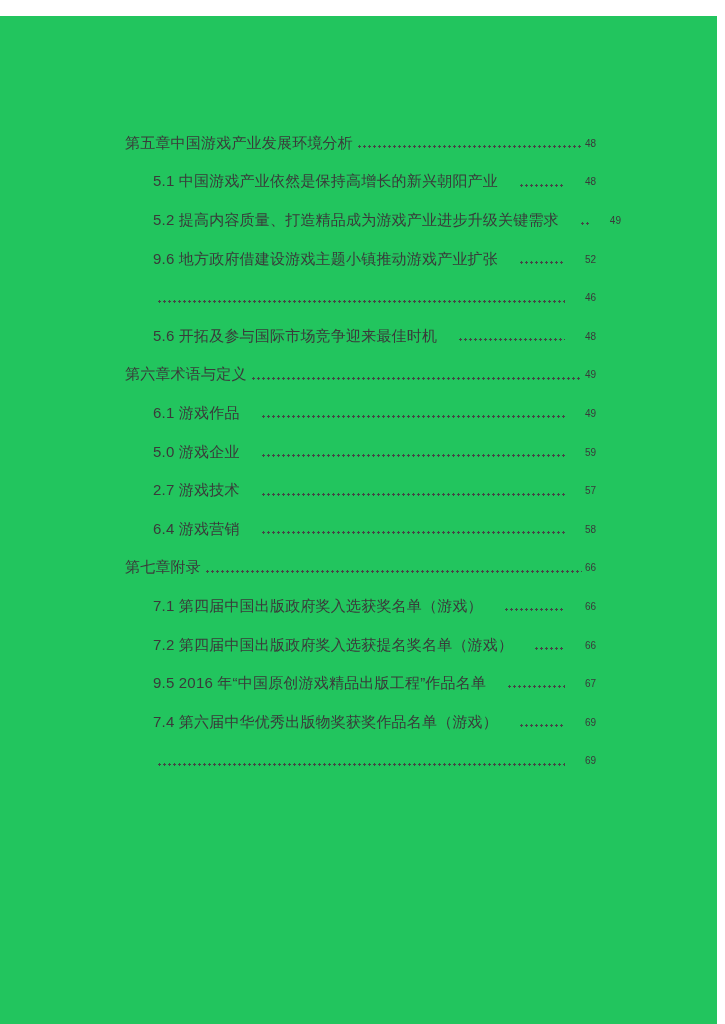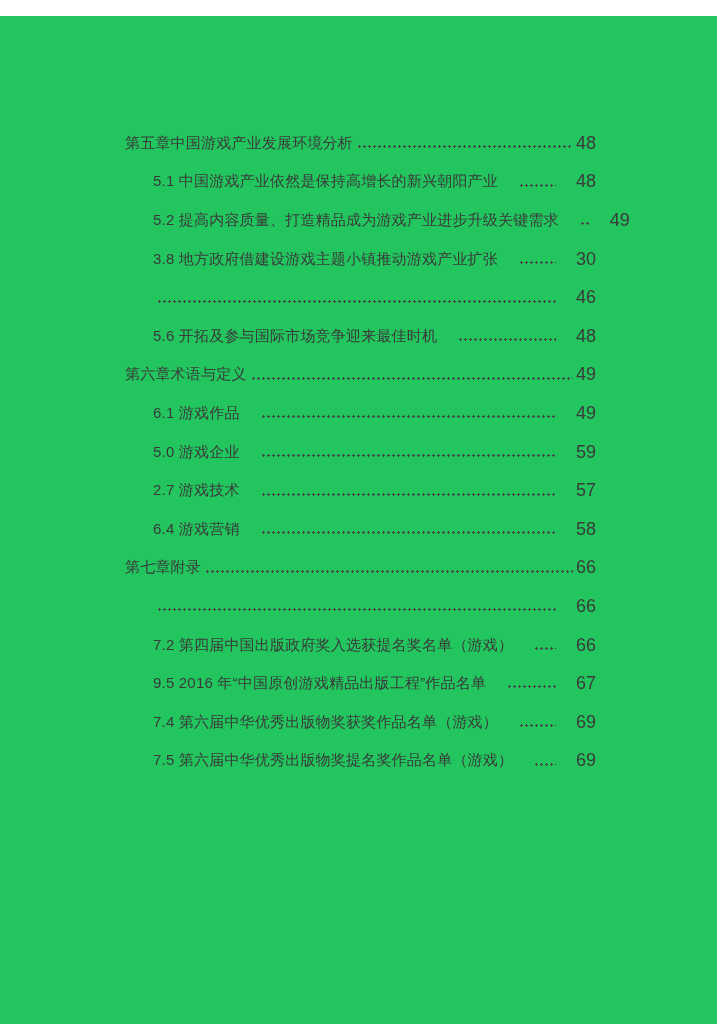--- a/index.html
+++ b/index.html
@@ -49,21 +49,21 @@
     margin: 0 3px 0 4px;
     background-image: radial-gradient(circle, #454545 1.05px, transparent 1.4px);
     background-size: 5px 5px;
     background-repeat: repeat-x;
     background-position: 0 calc(100% - 2px);
     min-width: 10px;
   }
   .toc-page {
     white-space: nowrap;
     flex: 0 0 auto;
-    font-size: 18px;
+    font-size: 10px;
     text-align: right;
   }
 </style>
 </head>
 <body>
 
 <div class="page">
   <div class="toc">
       <div class="toc-row level-1">
     <span class="toc-title">第五章中国游戏产业发展环境分析</span>
@@ -74,23 +74,23 @@
     <span class="toc-title">5.1 中国游戏产业依然是保持高增长的新兴朝阳产业</span>
     <span class="toc-dots"></span>
     <span class="toc-page">48</span>
   </div>
       <div class="toc-row level-2">
     <span class="toc-title">5.2 提高内容质量、打造精品成为游戏产业进步升级关键需求</span>
     <span class="toc-dots"></span>
     <span class="toc-page">49</span>
   </div>
       <div class="toc-row level-2">
-    <span class="toc-title">3.8 地方政府借建设游戏主题小镇推动游戏产业扩张</span>
+    <span class="toc-title">9.6 地方政府借建设游戏主题小镇推动游戏产业扩张</span>
     <span class="toc-dots"></span>
-    <span class="toc-page">30</span>
+    <span class="toc-page">52</span>
   </div>
       <div class="toc-row level-2">
     <span class="toc-dots"></span>
     <span class="toc-page">46</span>
   </div>
       <div class="toc-row level-2">
     <span class="toc-title">5.6 开拓及参与国际市场竞争迎来最佳时机</span>
     <span class="toc-dots"></span>
     <span class="toc-page">48</span>
   </div>
@@ -118,37 +118,37 @@
     <span class="toc-title">6.4 游戏营销</span>
     <span class="toc-dots"></span>
     <span class="toc-page">58</span>
   </div>
       <div class="toc-row level-1">
     <span class="toc-title">第七章附录</span>
     <span class="toc-dots"></span>
     <span class="toc-page">66</span>
   </div>
       <div class="toc-row level-2">
+    <span class="toc-title">7.1 第四届中国出版政府奖入选获奖名单（游戏）</span>
     <span class="toc-dots"></span>
     <span class="toc-page">66</span>
   </div>
       <div class="toc-row level-2">
     <span class="toc-title">7.2 第四届中国出版政府奖入选获提名奖名单（游戏）</span>
     <span class="toc-dots"></span>
     <span class="toc-page">66</span>
   </div>
       <div class="toc-row level-2">
     <span class="toc-title">9.5 2016 年“中国原创游戏精品出版工程”作品名单</span>
     <span class="toc-dots"></span>
     <span class="toc-page">67</span>
   </div>
       <div class="toc-row level-2">
     <span class="toc-title">7.4 第六届中华优秀出版物奖获奖作品名单（游戏）</span>
     <span class="toc-dots"></span>
     <span class="toc-page">69</span>
   </div>
       <div class="toc-row level-2">
-    <span class="toc-title">7.5 第六届中华优秀出版物奖提名奖作品名单（游戏）</span>
     <span class="toc-dots"></span>
     <span class="toc-page">69</span>
   </div>
     </div>
 </div>
 
 </body></html>

